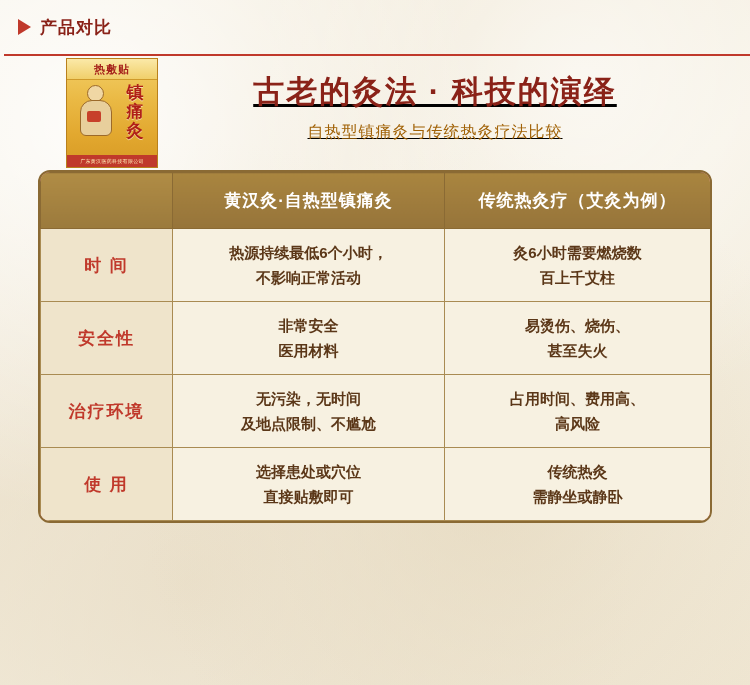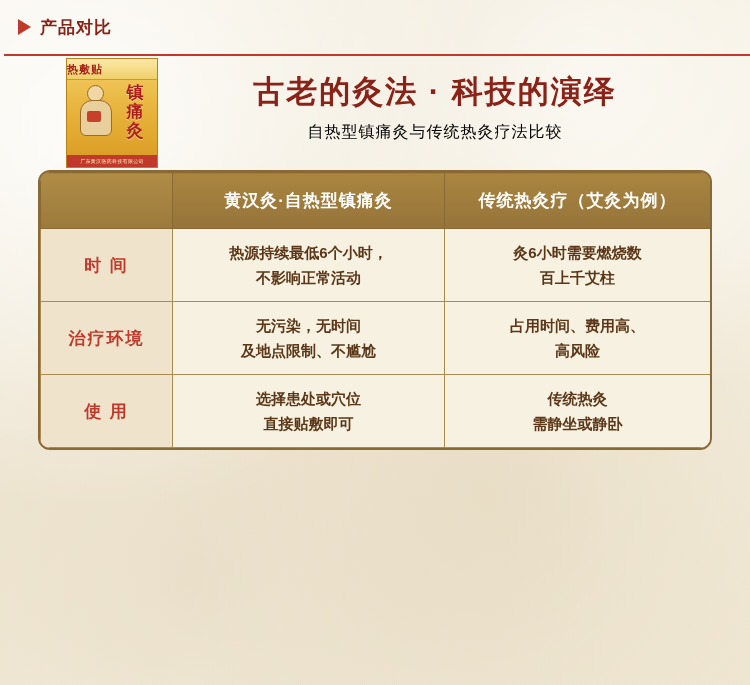--- a/index.html
+++ b/index.html
@@ -71,21 +71,21 @@
     border: 1px solid #b9801c;
     box-sizing: border-box;
     overflow: hidden;
   }
   .pack-top {
     height: 20px;
     background: linear-gradient(180deg, #fbe9a8, #f0cf6a);
     border-bottom: 1px solid #cf9a2a;
     display: flex;
     align-items: center;
-    justify-content: flex-start;
+    justify-content: center;
   }
   .pack-top-text {
     color: #a6231c;
     font-size: 11px;
     font-weight: bold;
     letter-spacing: 1px;
   }
   .pack-figure {
     position: absolute;
     left: 8px;
@@ -140,31 +140,32 @@
     text-align: center;
     letter-spacing: 0.3px;
   }
 
   .headings {
     position: absolute;
     left: 175px;
     top: 16px;
     width: 520px;
     text-align: center;
+    text-decoration: underline;
   }
   .main-title {
     color: #8a2218;
     font-size: 31px;
     font-weight: bold;
     letter-spacing: 2px;
     margin: 0;
     line-height: 40px;
   }
   .sub-title {
-    color: #000000;
+    color: #a16207;
     font-size: 16px;
     margin: 10px 0 0 0;
     letter-spacing: 1px;
   }
 
   
   .table-wrap {
     position: absolute;
     left: 38px;
     top: 170px;
@@ -262,20 +263,25 @@
           <th class="corner"></th>
           <th>黄汉灸·自热型镇痛灸</th>
           <th>传统热灸疗（艾灸为例）</th>
         </tr>
         <tr class="body-row">
           <td class="rowlabel">时  间</td>
           <td class="cell">热源持续最低6个小时，<br>不影响正常活动</td>
           <td class="cell">灸6小时需要燃烧数<br>百上千艾柱</td>
         </tr>
         <tr class="body-row">
+          <td class="rowlabel">安全性</td>
+          <td class="cell">非常安全<br>医用材料</td>
+          <td class="cell">易烫伤、烧伤、<br>甚至失火</td>
+        </tr>
+        <tr class="body-row">
           <td class="rowlabel">治疗环境</td>
           <td class="cell">无污染，无时间<br>及地点限制、不尴尬</td>
           <td class="cell">占用时间、费用高、<br>高风险</td>
         </tr>
         <tr class="body-row">
           <td class="rowlabel">使  用</td>
           <td class="cell">选择患处或穴位<br>直接贴敷即可</td>
           <td class="cell">传统热灸<br>需静坐或静卧</td>
         </tr>
       </tbody>

